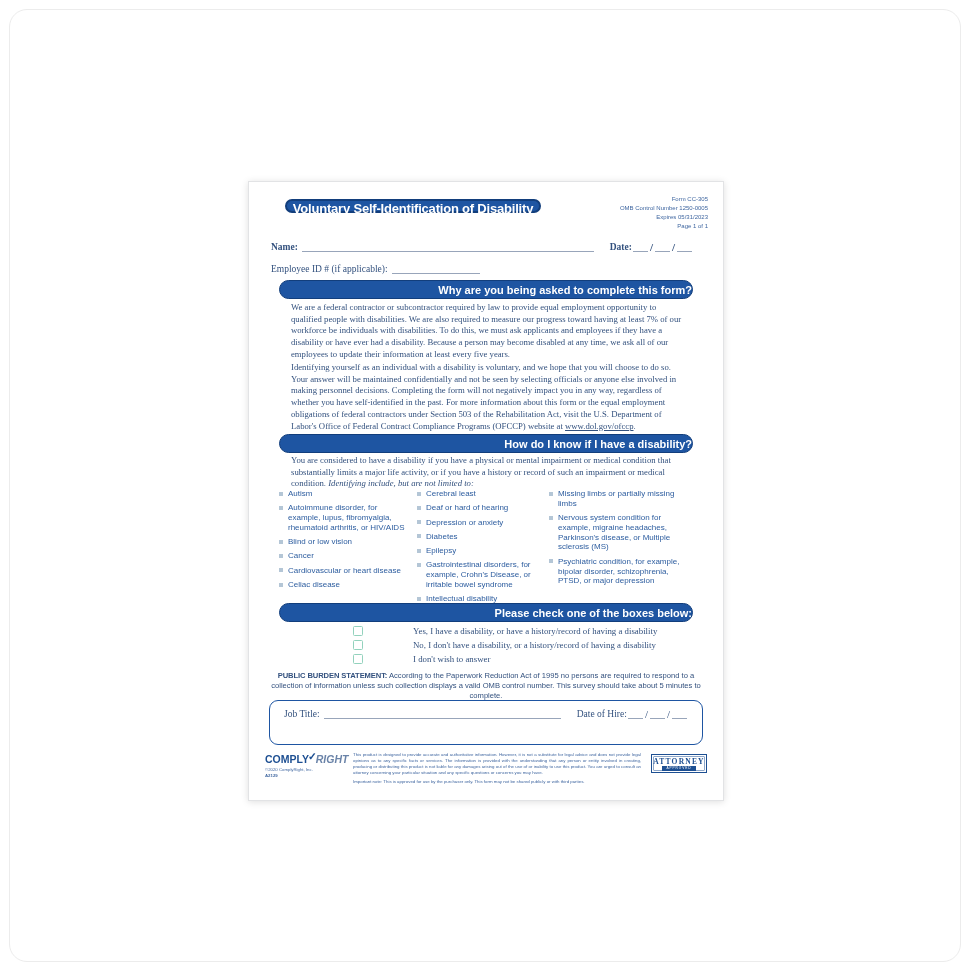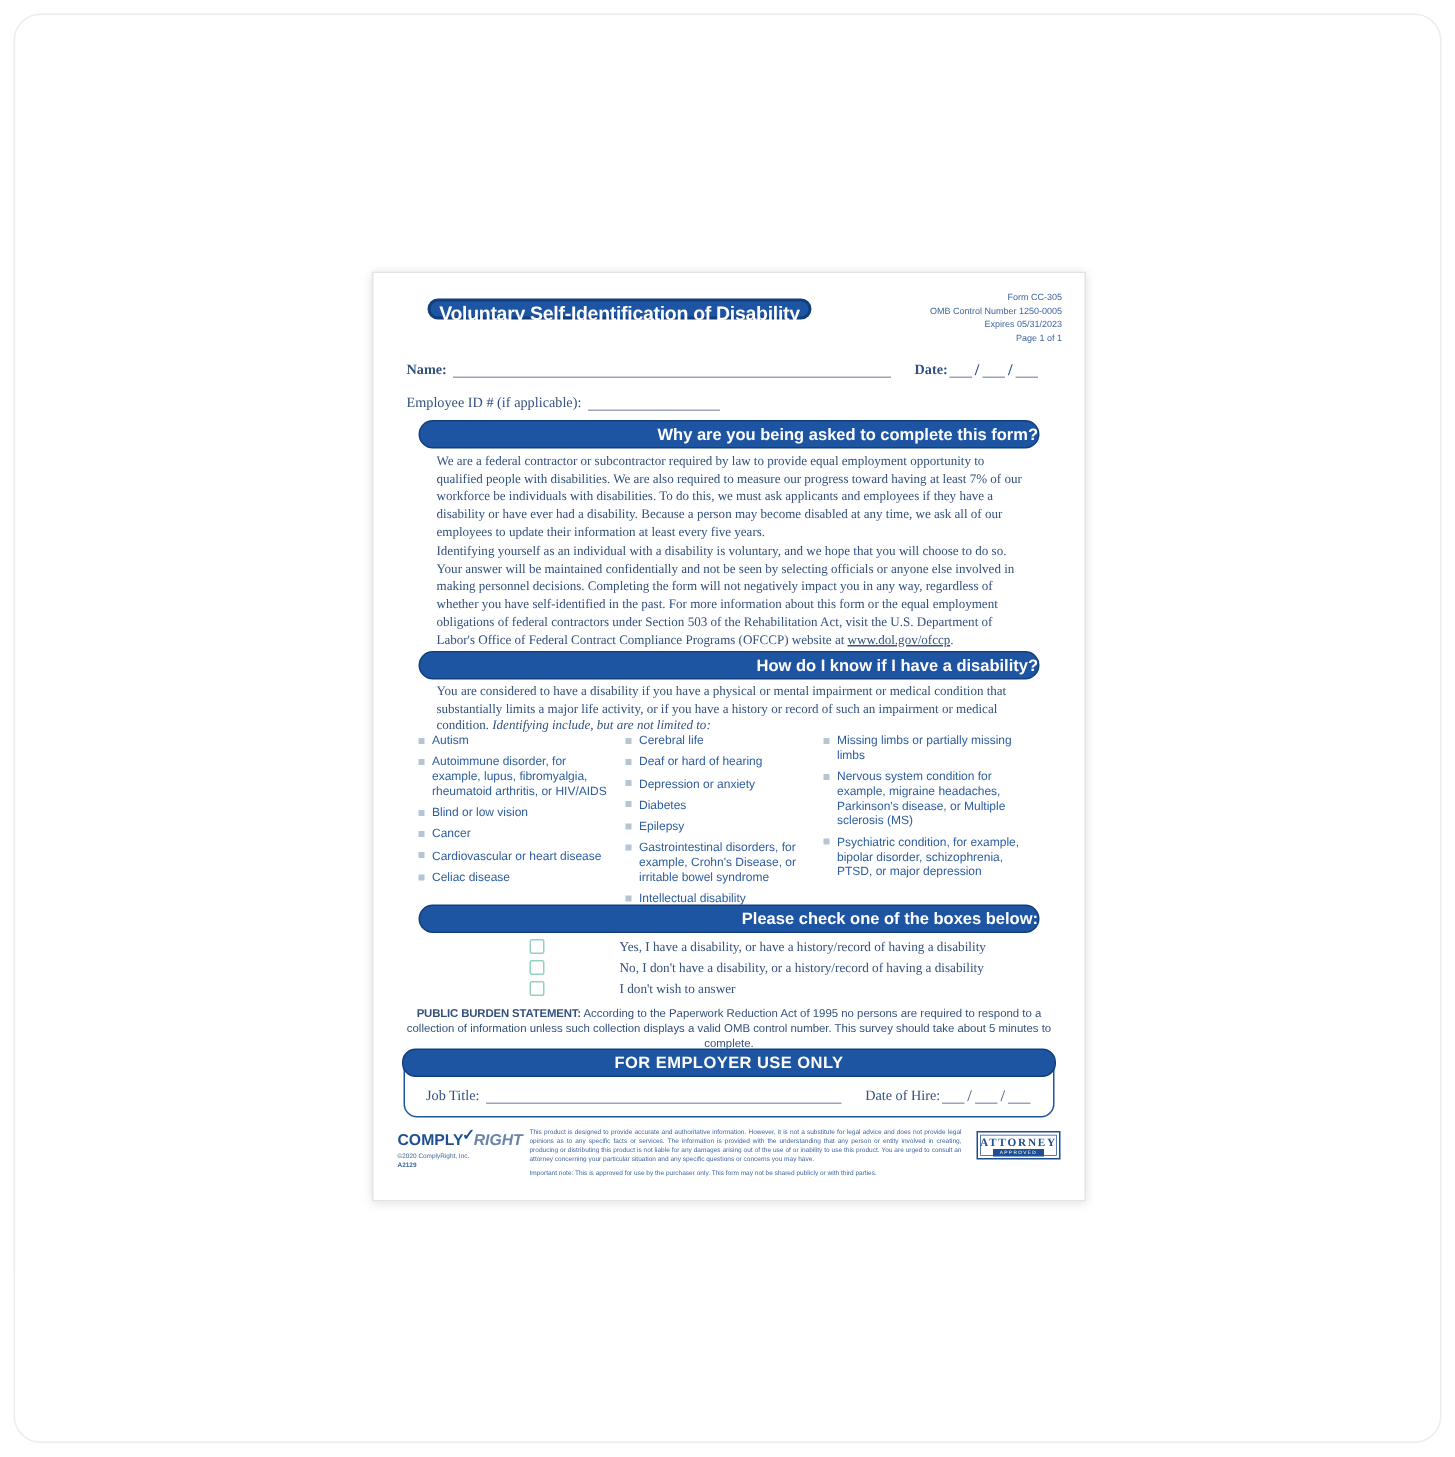--- a/index.html
+++ b/index.html
@@ -145,21 +145,21 @@
 
           <div class="bitem">
             <span class="bsq"></span>
             <span class="btxt">Celiac disease</span>
           </div>
         </div>
       <div class="bcol2">
 
           <div class="bitem">
             <span class="bsq"></span>
-            <span class="btxt">Cerebral life</span>
+            <span class="btxt">Cerebral least</span>
           </div>
 
           <div class="bitem">
             <span class="bsq"></span>
             <span class="btxt">Deaf or hard of hearing</span>
           </div>
 
           <div class="bitem">
             <span class="bsq"></span>
             <span class="btxt">Depression or anxiety</span>
@@ -224,23 +224,20 @@
           <span class="cbox"></span>
           <span class="ctext">I don't wish to answer</span>
         </div>
       </div>
 
     <div class="burden">
       <b>PUBLIC BURDEN STATEMENT:</b><span> According to the Paperwork Reduction Act of 1995 no persons are required to respond to a collection of information unless such collection displays a valid OMB control number. This survey should take about 5 minutes to complete.</span>
     </div>
 
     <div class="emp">
-      <div class="emp-head">
-        <span>FOR EMPLOYER USE ONLY</span>
-      </div>
       <div class="emp-fields">
         <span>Job Title:</span>
         <span class="uline grow"></span>
         <span class="date-lbl">Date of Hire:</span>
         <span class="uline dseg"></span>
         <span class="slash">/</span>
         <span class="uline dseg"></span>
         <span class="slash">/</span>
         <span class="uline dseg"></span>
       </div>

